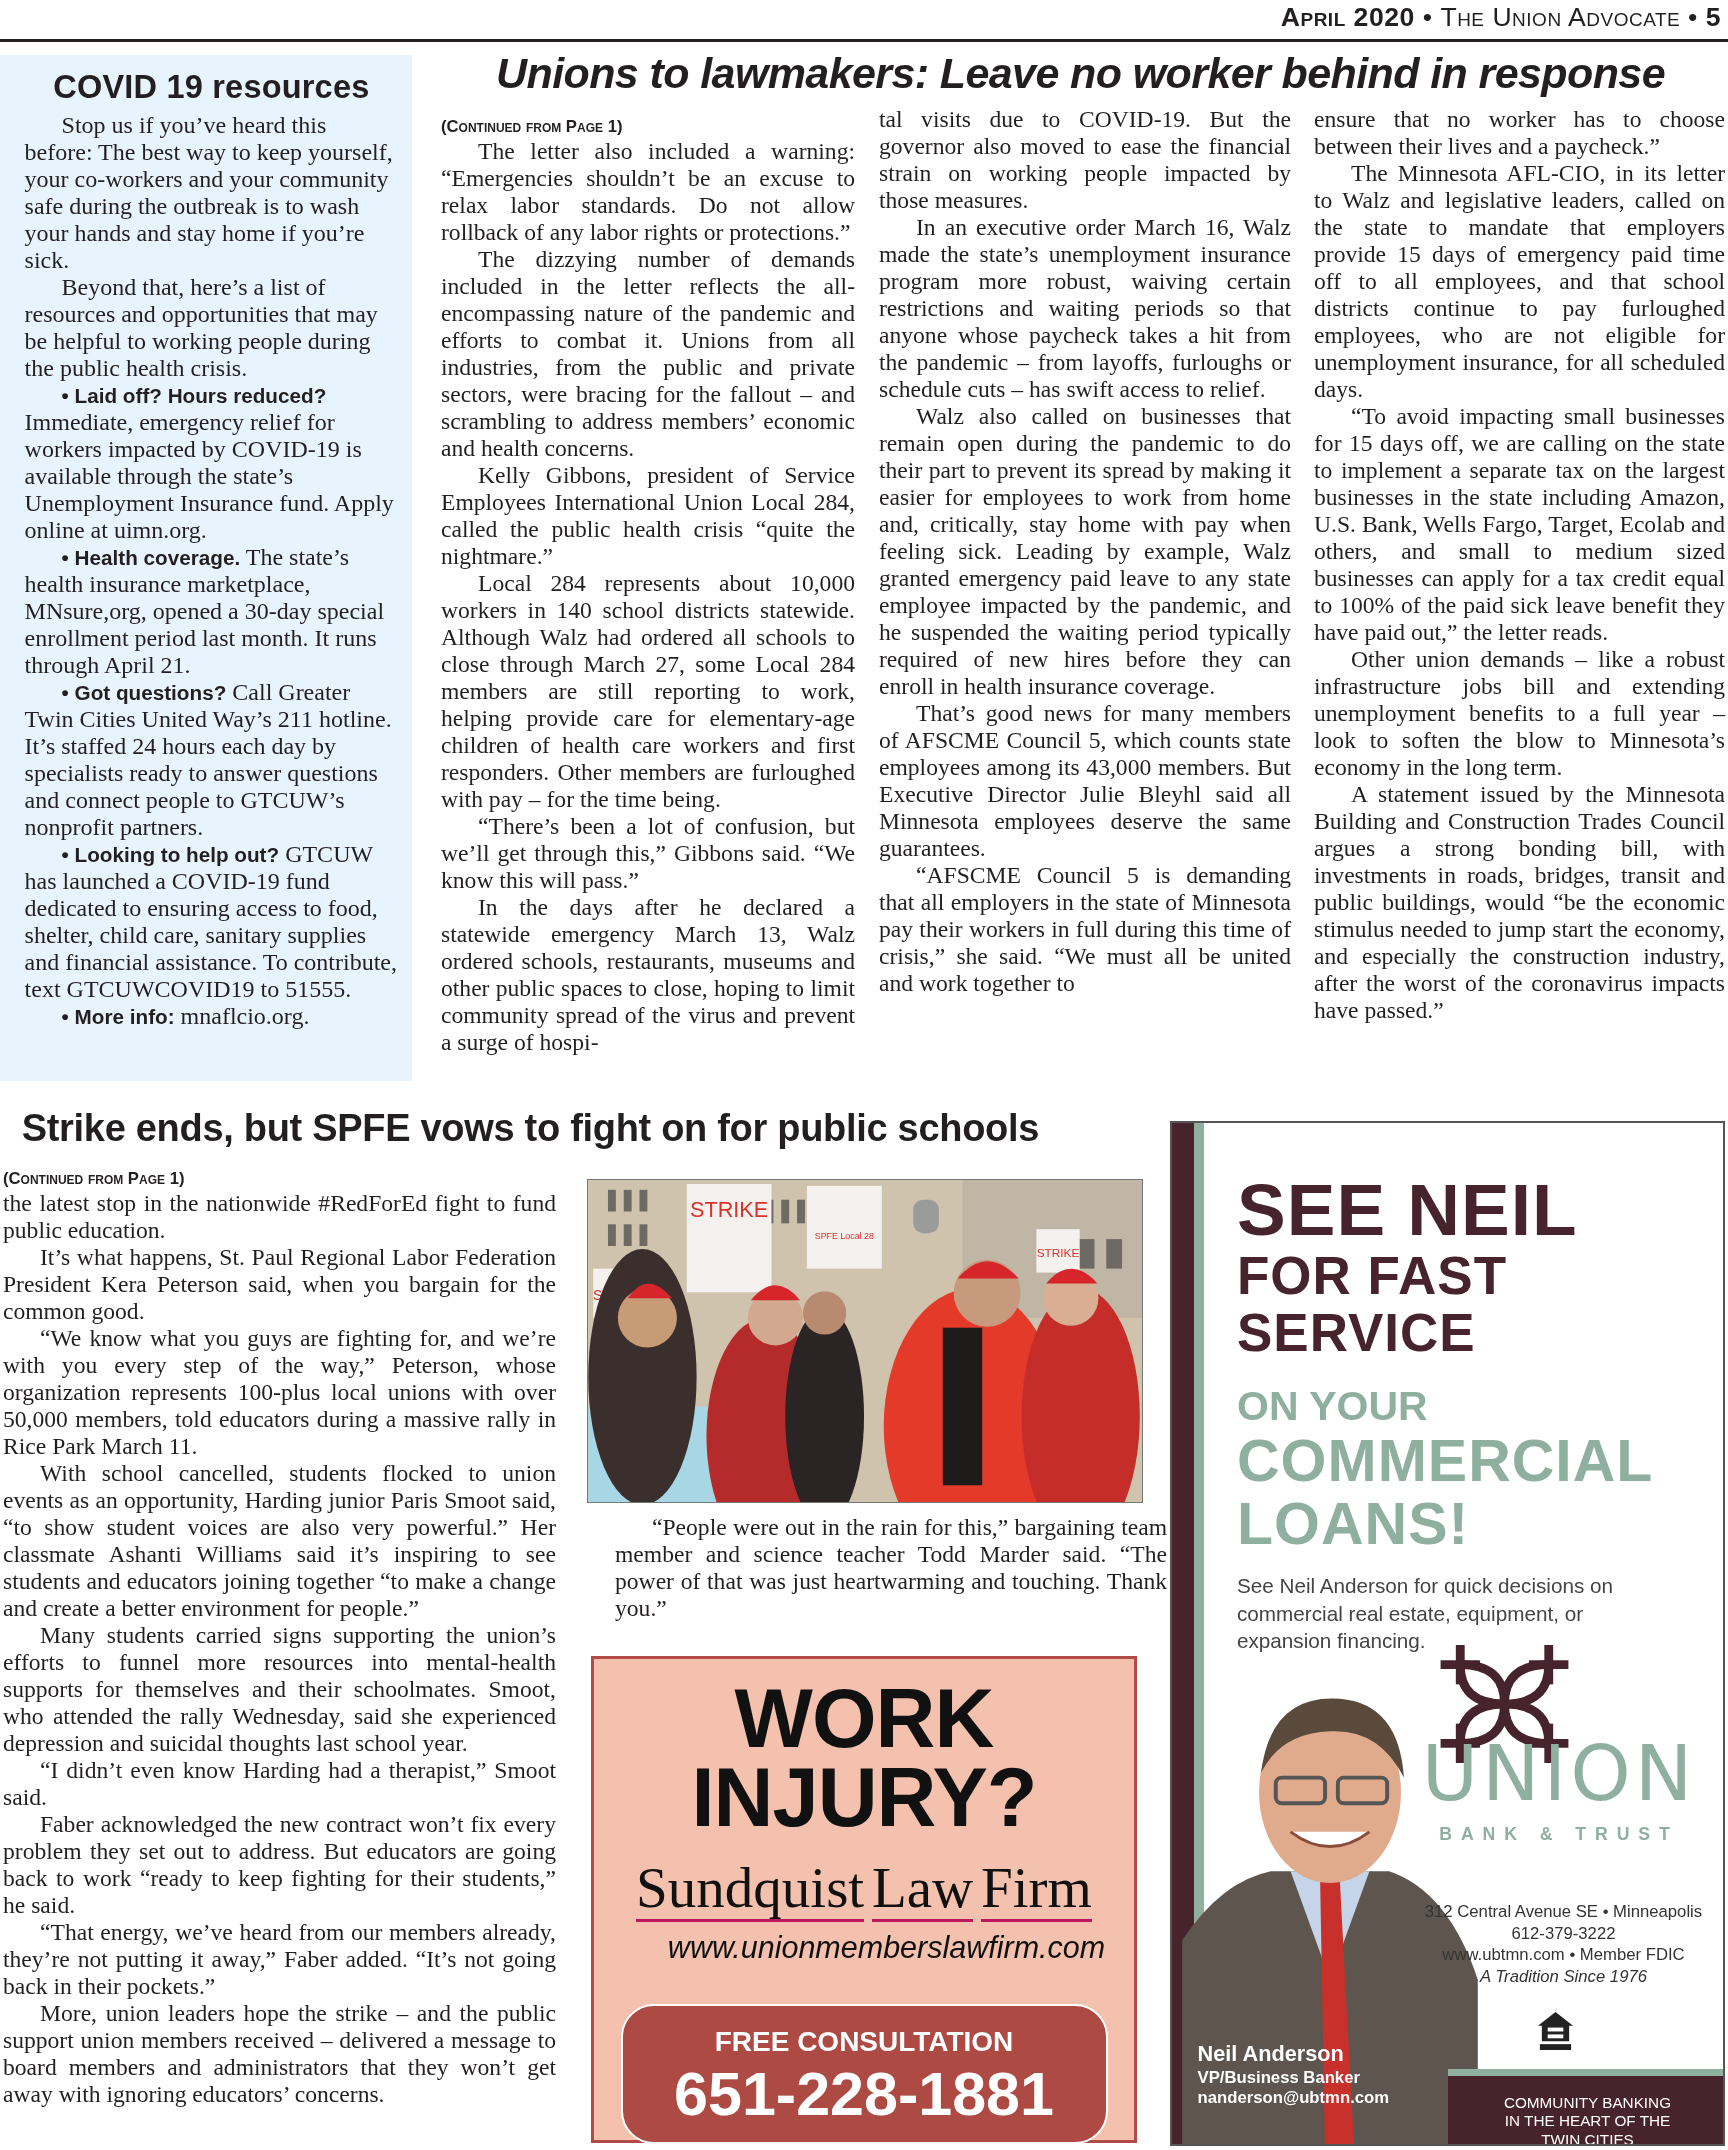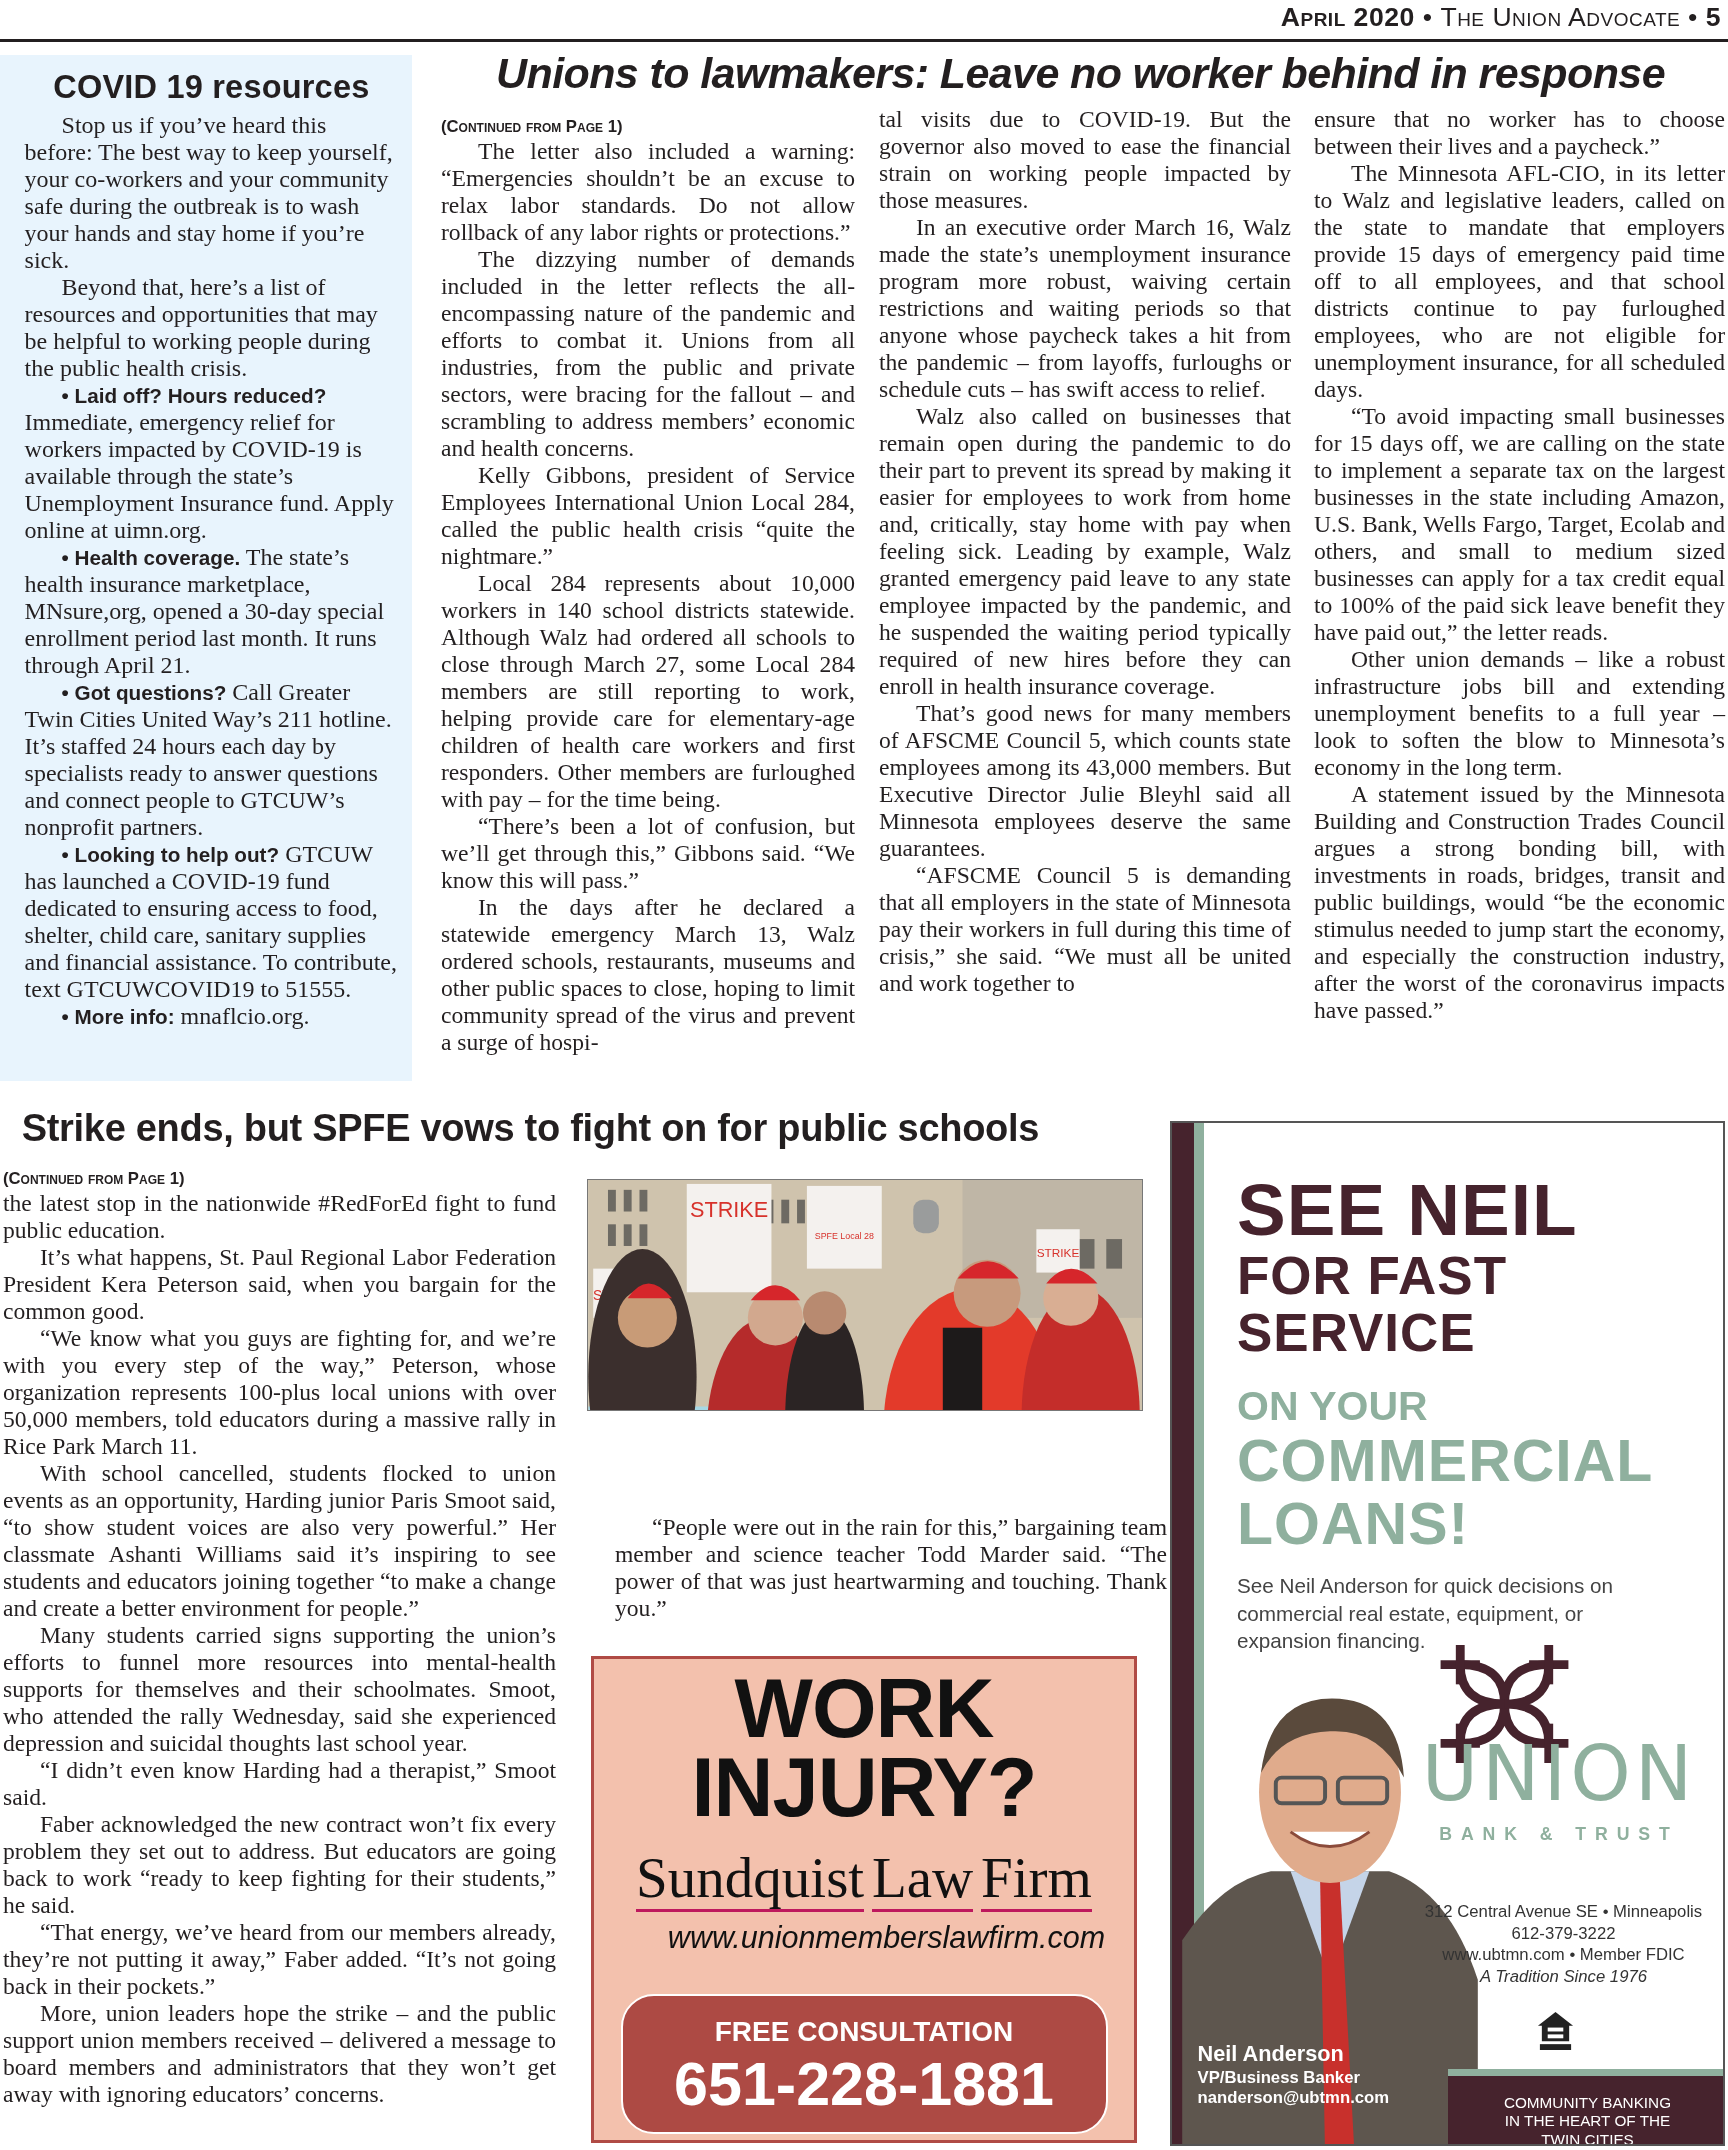--- a/index.html
+++ b/index.html
@@ -28,26 +28,26 @@
   .c1 { left: 441px; top: 116px; width: 414px; }
   .c2 { left: 879px; top: 106px; width: 412px; }
   .c3 { left: 1314px; top: 106px; width: 411px; }
 
   .headline2 { position: absolute; left: 21.7px; top: 1107px; font-family: "Liberation Sans", sans-serif; font-weight: bold; font-size: 38px; letter-spacing: -0.3px; }
 
   .c4 { left: 3px; top: 1168px; width: 553px; font-size: 23.6px; line-height: 27px; }
   .c5 { left: 615px; top: 1514px; width: 552px; font-size: 23.6px; line-height: 27px; }
 
   
-  .photo { position: absolute; left: 587px; top: 1179px; width: 556px; height: 232px; border: 1px solid #777; overflow: hidden; background: #d8cfc0; }
+  .photo { position: absolute; left: 587px; top: 1179px; width: 556px; height: 324px; border: 1px solid #777; overflow: hidden; background: #d8cfc0; }
   .photo svg { display: block; }
 
   
   .lawad { position: absolute; left: 591px; top: 1656px; width: 546px; height: 487px; background: #f3c1ad; border: 3px solid #b04b45; text-align: center; }
-  .lawad .h { font-family: "Liberation Sans", sans-serif; font-weight: bold; font-size: 83px; line-height: 79px; margin-top: 10px; letter-spacing: -1px; color: #111; }
+  .lawad .h { font-family: "Liberation Sans", sans-serif; font-weight: bold; font-size: 83px; line-height: 79px; margin-top: 20px; letter-spacing: -1px; color: #111; }
   .lawad .firm { font-family: "Liberation Serif", serif; font-size: 57px; margin-top: 17.7px; color: #111; }
   .lawad .firm span { border-bottom: 3px solid #be185d; margin: 0 3.9px; padding-bottom: 0; line-height: 59px; }
   .lawad .url { font-family: "Liberation Sans", sans-serif; font-style: italic; font-size: 30.5px; margin-top: 9.9px; color: #111; padding-left: 45px; }
   .lawad .cta { margin: 39px auto 0; width: 487px; height: 140px; background: #ad4a44; border: 2px solid #fff; border-radius: 33px; color: #fff; font-family: "Liberation Sans", sans-serif; font-weight: bold; padding-top: 15.8px; }
   .lawad .cta .l1 { font-size: 28px; line-height: 41px; }
   .lawad .cta .l2 { font-size: 61px; line-height: 65px; }
 
   
   .bankad { position: absolute; left: 1170px; top: 1121px; width: 555px; height: 1025px; border: 2px solid #555; background: #fff; overflow: hidden; }
   .bankad .bar-dark { position: absolute; left: 0; top: 0; width: 21.7px; height: 100%; background: #46232d; }

